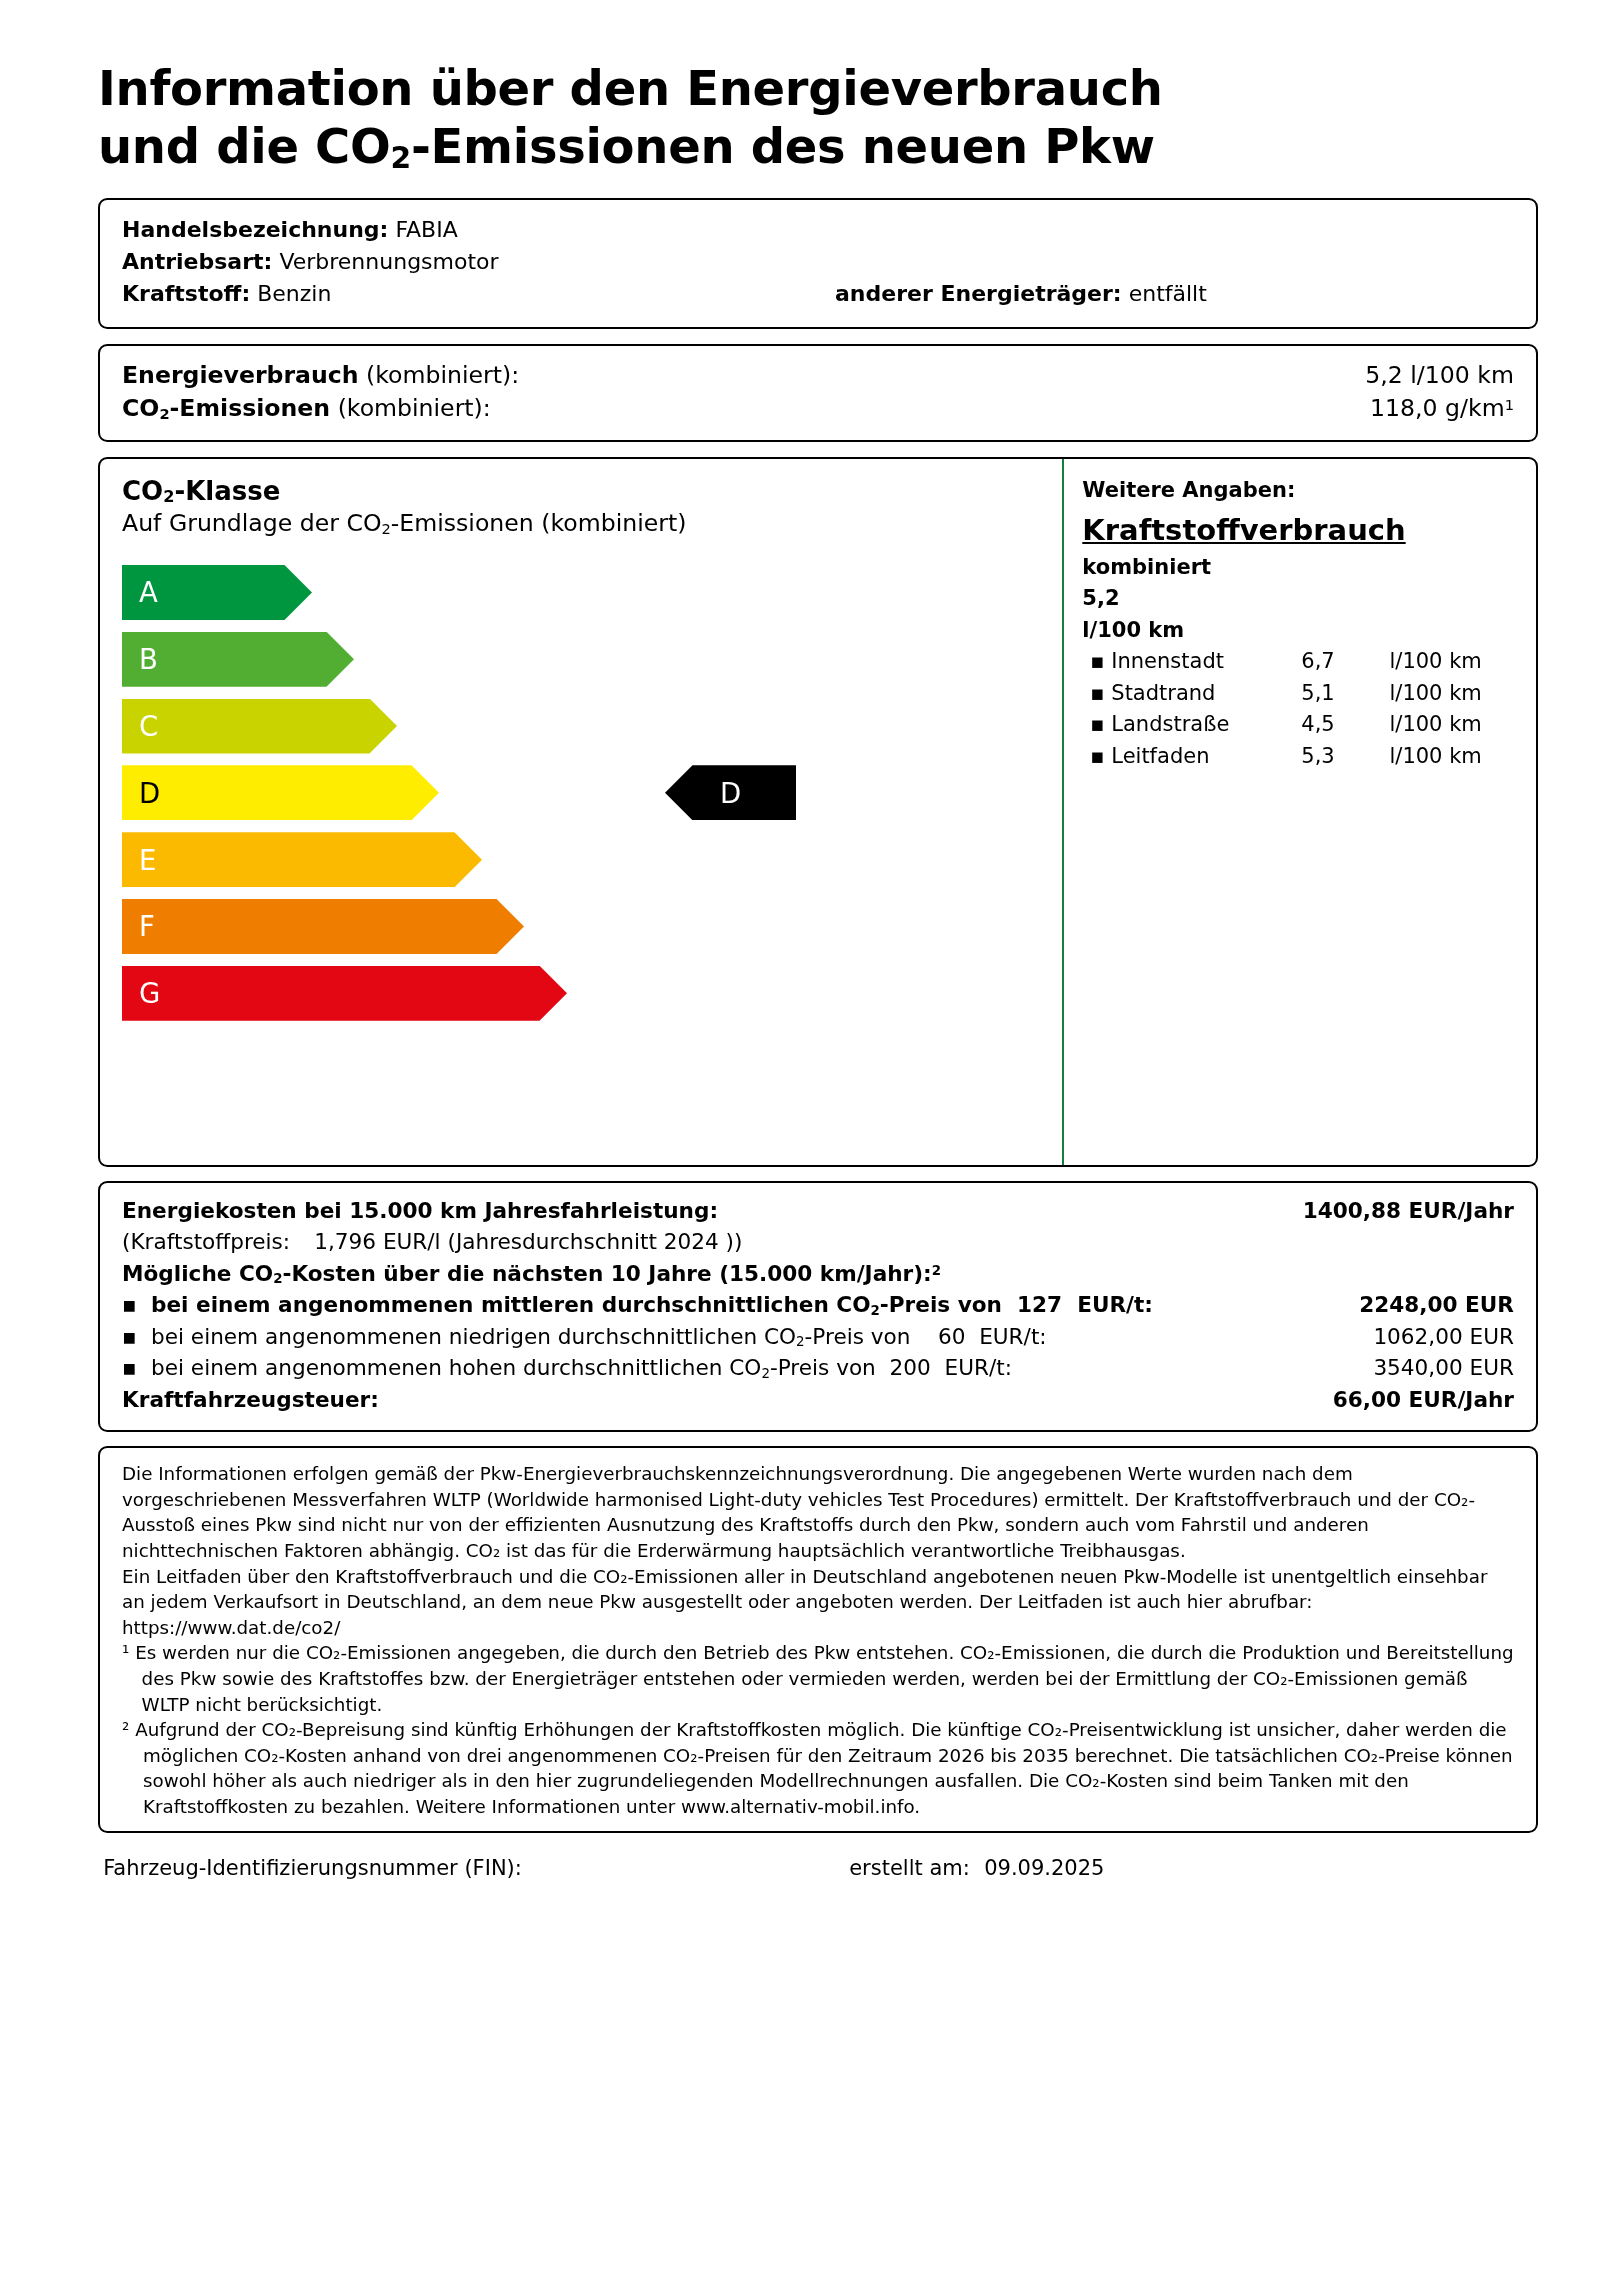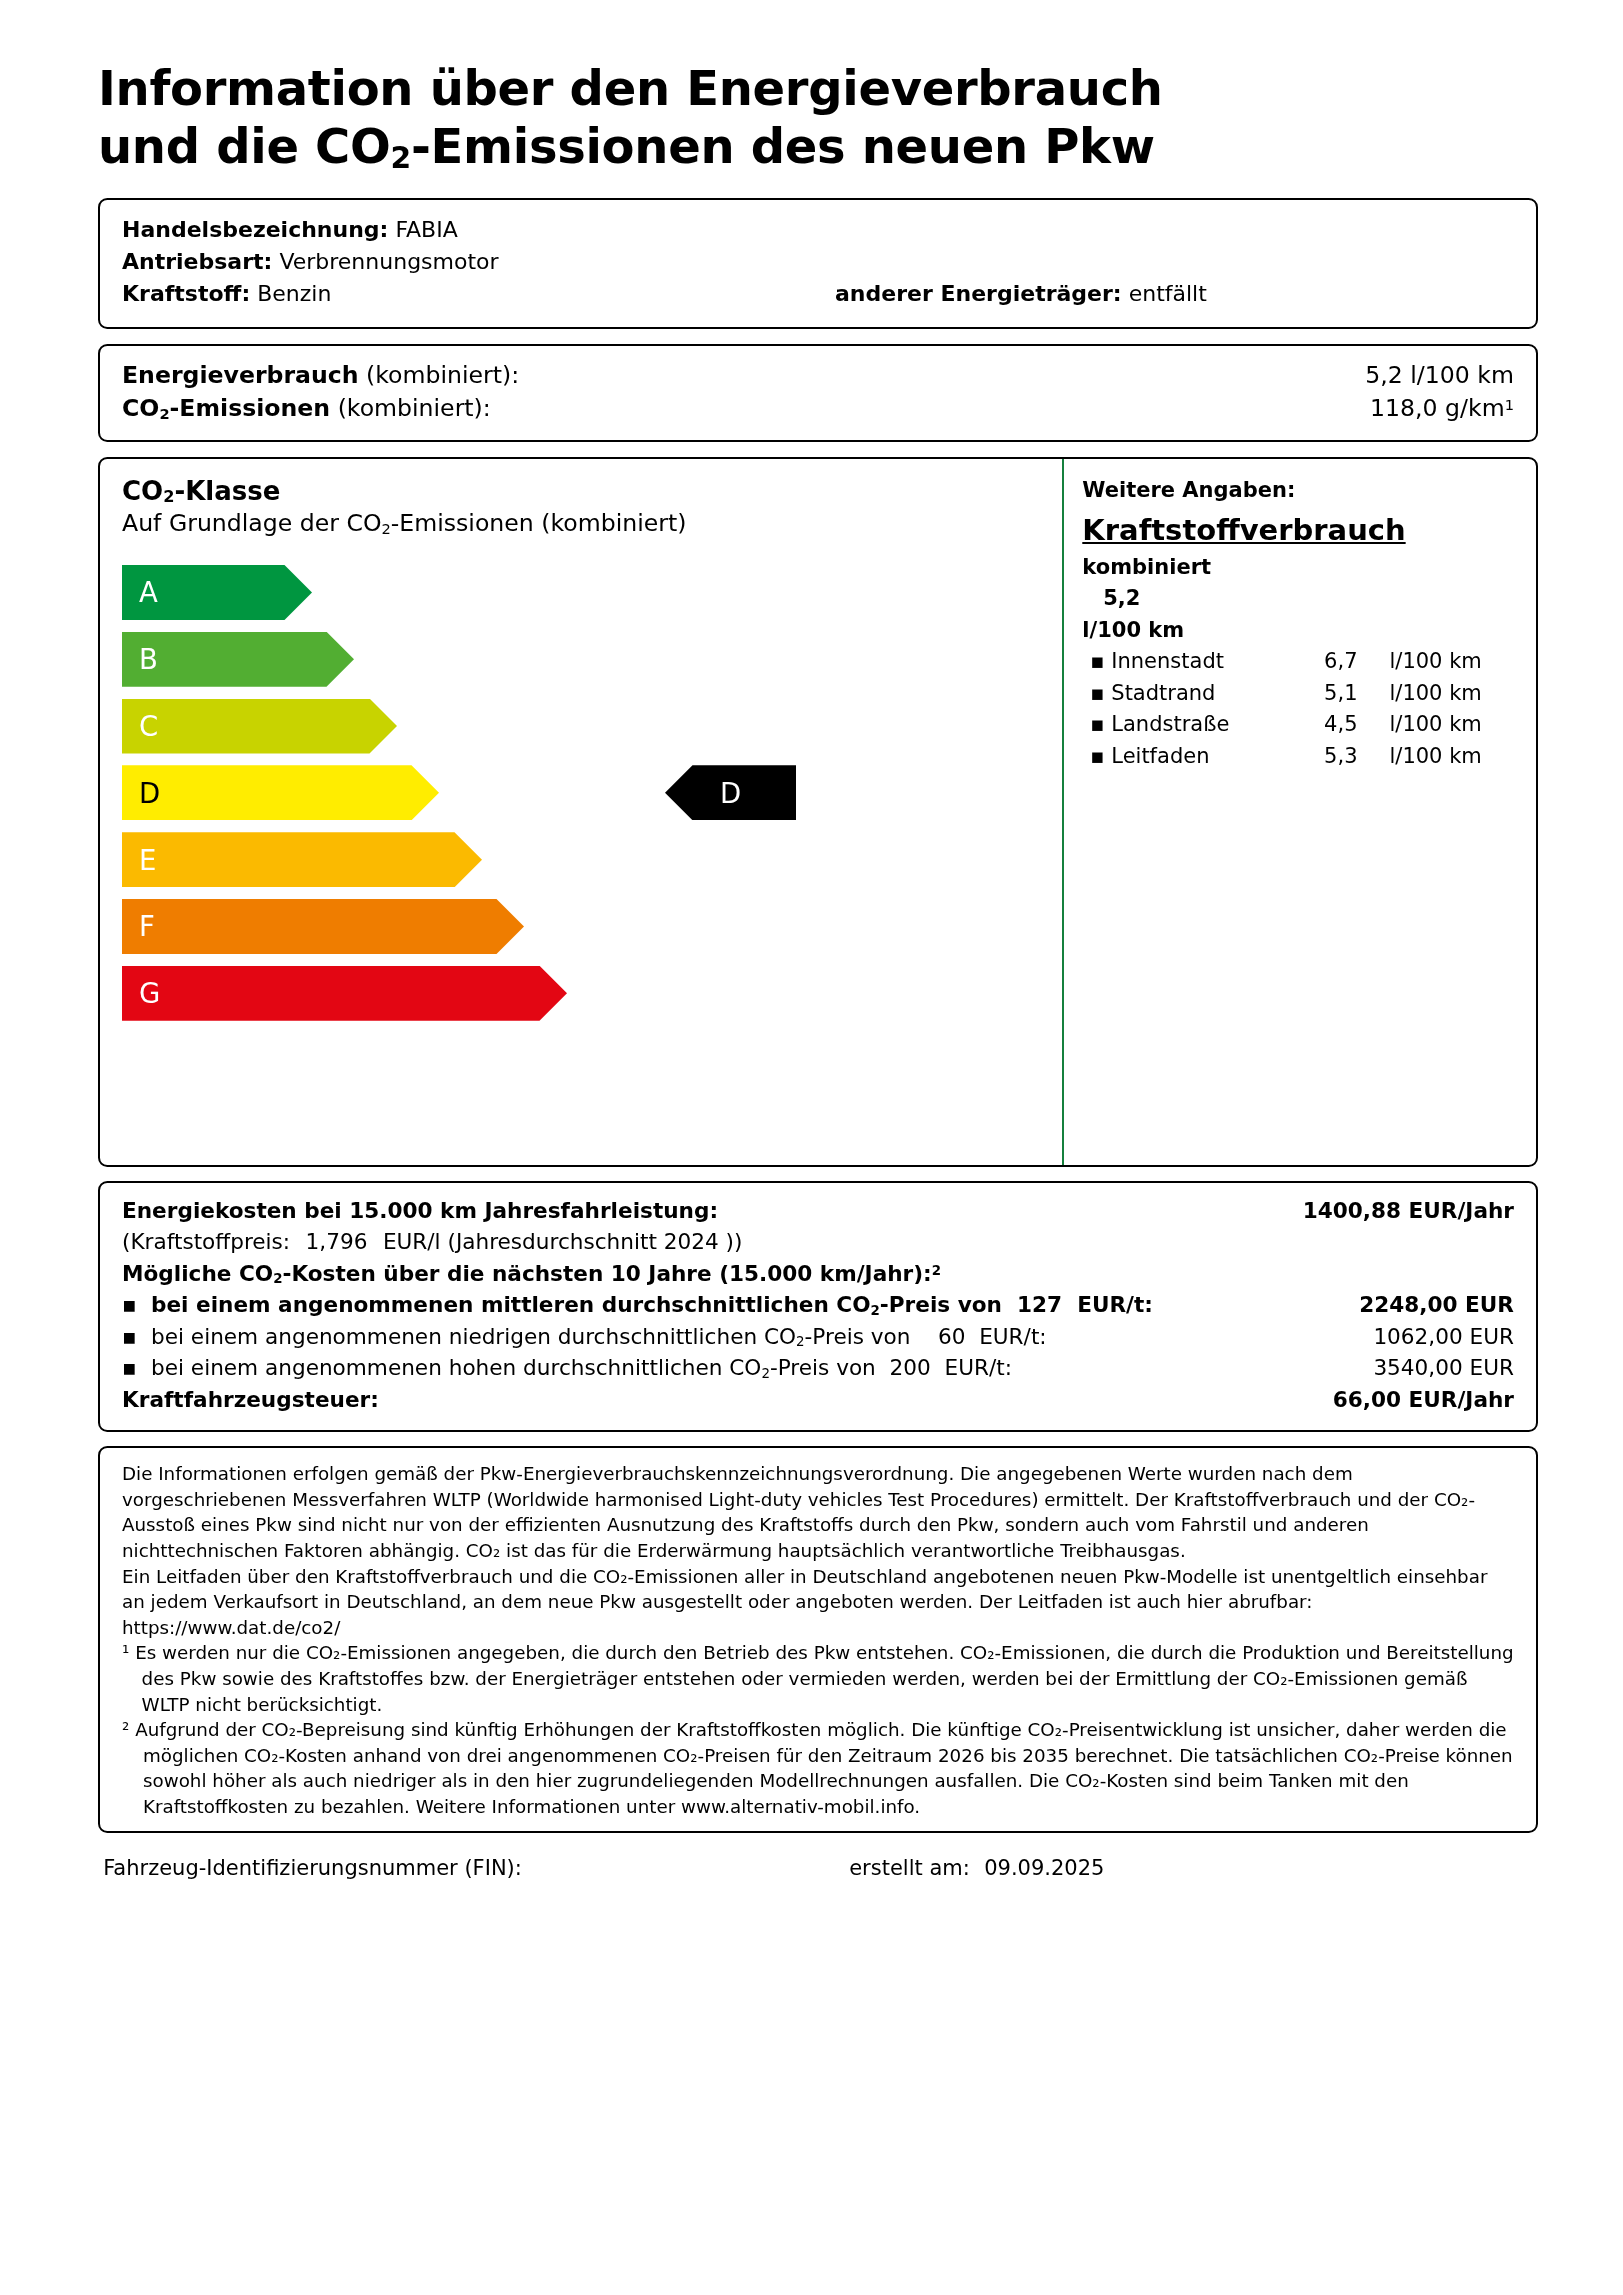--- a/index.html
+++ b/index.html
@@ -128,21 +128,21 @@
   .right-title { font-weight: bold; font-size: 21px; }
   .right-head { font-weight: bold; font-size: 29px; margin-top: 5px; text-decoration: underline; }
   .kv-row {
     display: flex;
     font-size: 21px;
     line-height: 1.5;
   }
   .kv-row.bold { font-weight: bold; flex-direction: column; }
   .kv-bullet { width: 29px; padding-left: 7.9px; box-sizing: border-box; }
   .kv-name { width: 190px; }
-  .kv-val { width: 79px; text-align: center; padding-right: 9.2px; }
+  .kv-val { width: 79px; text-align: left; padding-right: 9.2px; }
   .kv-unit { width: 131px; }
   .kv-name-wide { width: 219px; }
 
   
   .costs {
     padding: 11.8px 22px 14.4px 22px;
     font-size: 21.6px;
     line-height: 1.46;
   }
   .c-row { display: flex; justify-content: space-between; align-items: baseline; }
@@ -312,21 +312,21 @@
     </div>
   </div>
 
   <div class="box costs">
     <div class="c-row">
       <div class="c-bold">Energiekosten bei 15.000 km Jahresfahrleistung:</div>
       <div class="c-bold c-right">1400,88  EUR/Jahr</div>
     </div>
     <div>
       <span>(Kraftstoffpreis:</span>
-      <span class="mono-space" style="display:inline-block;width:79px;text-align:center">1,796</span>
+      <span class="mono-space" style="display:inline-block;width:79px;text-align:right">1,796</span>
       <span>EUR/l (Jahresdurchschnitt 2024 ))</span>
     </div>
     <div class="c-bold"><span>Mögliche CO</span><sub>2</sub><span>-Kosten über die nächsten 10 Jahre (15.000 km/Jahr):</span><sup>2</sup></div>
 
     <div class="c-bullet-row c-bold">
       <div class="c-bullet">▪</div>
       <div class="c-grow"><span>bei einem angenommenen mittleren durchschnittlichen CO</span><sub>2</sub><span>-Preis von</span>&nbsp;&nbsp;<span>127</span>&nbsp;&nbsp;<span>EUR/t:</span></div>
       <div class="c-right" style="width:203px">2248,00 EUR</div>
     </div>
 

